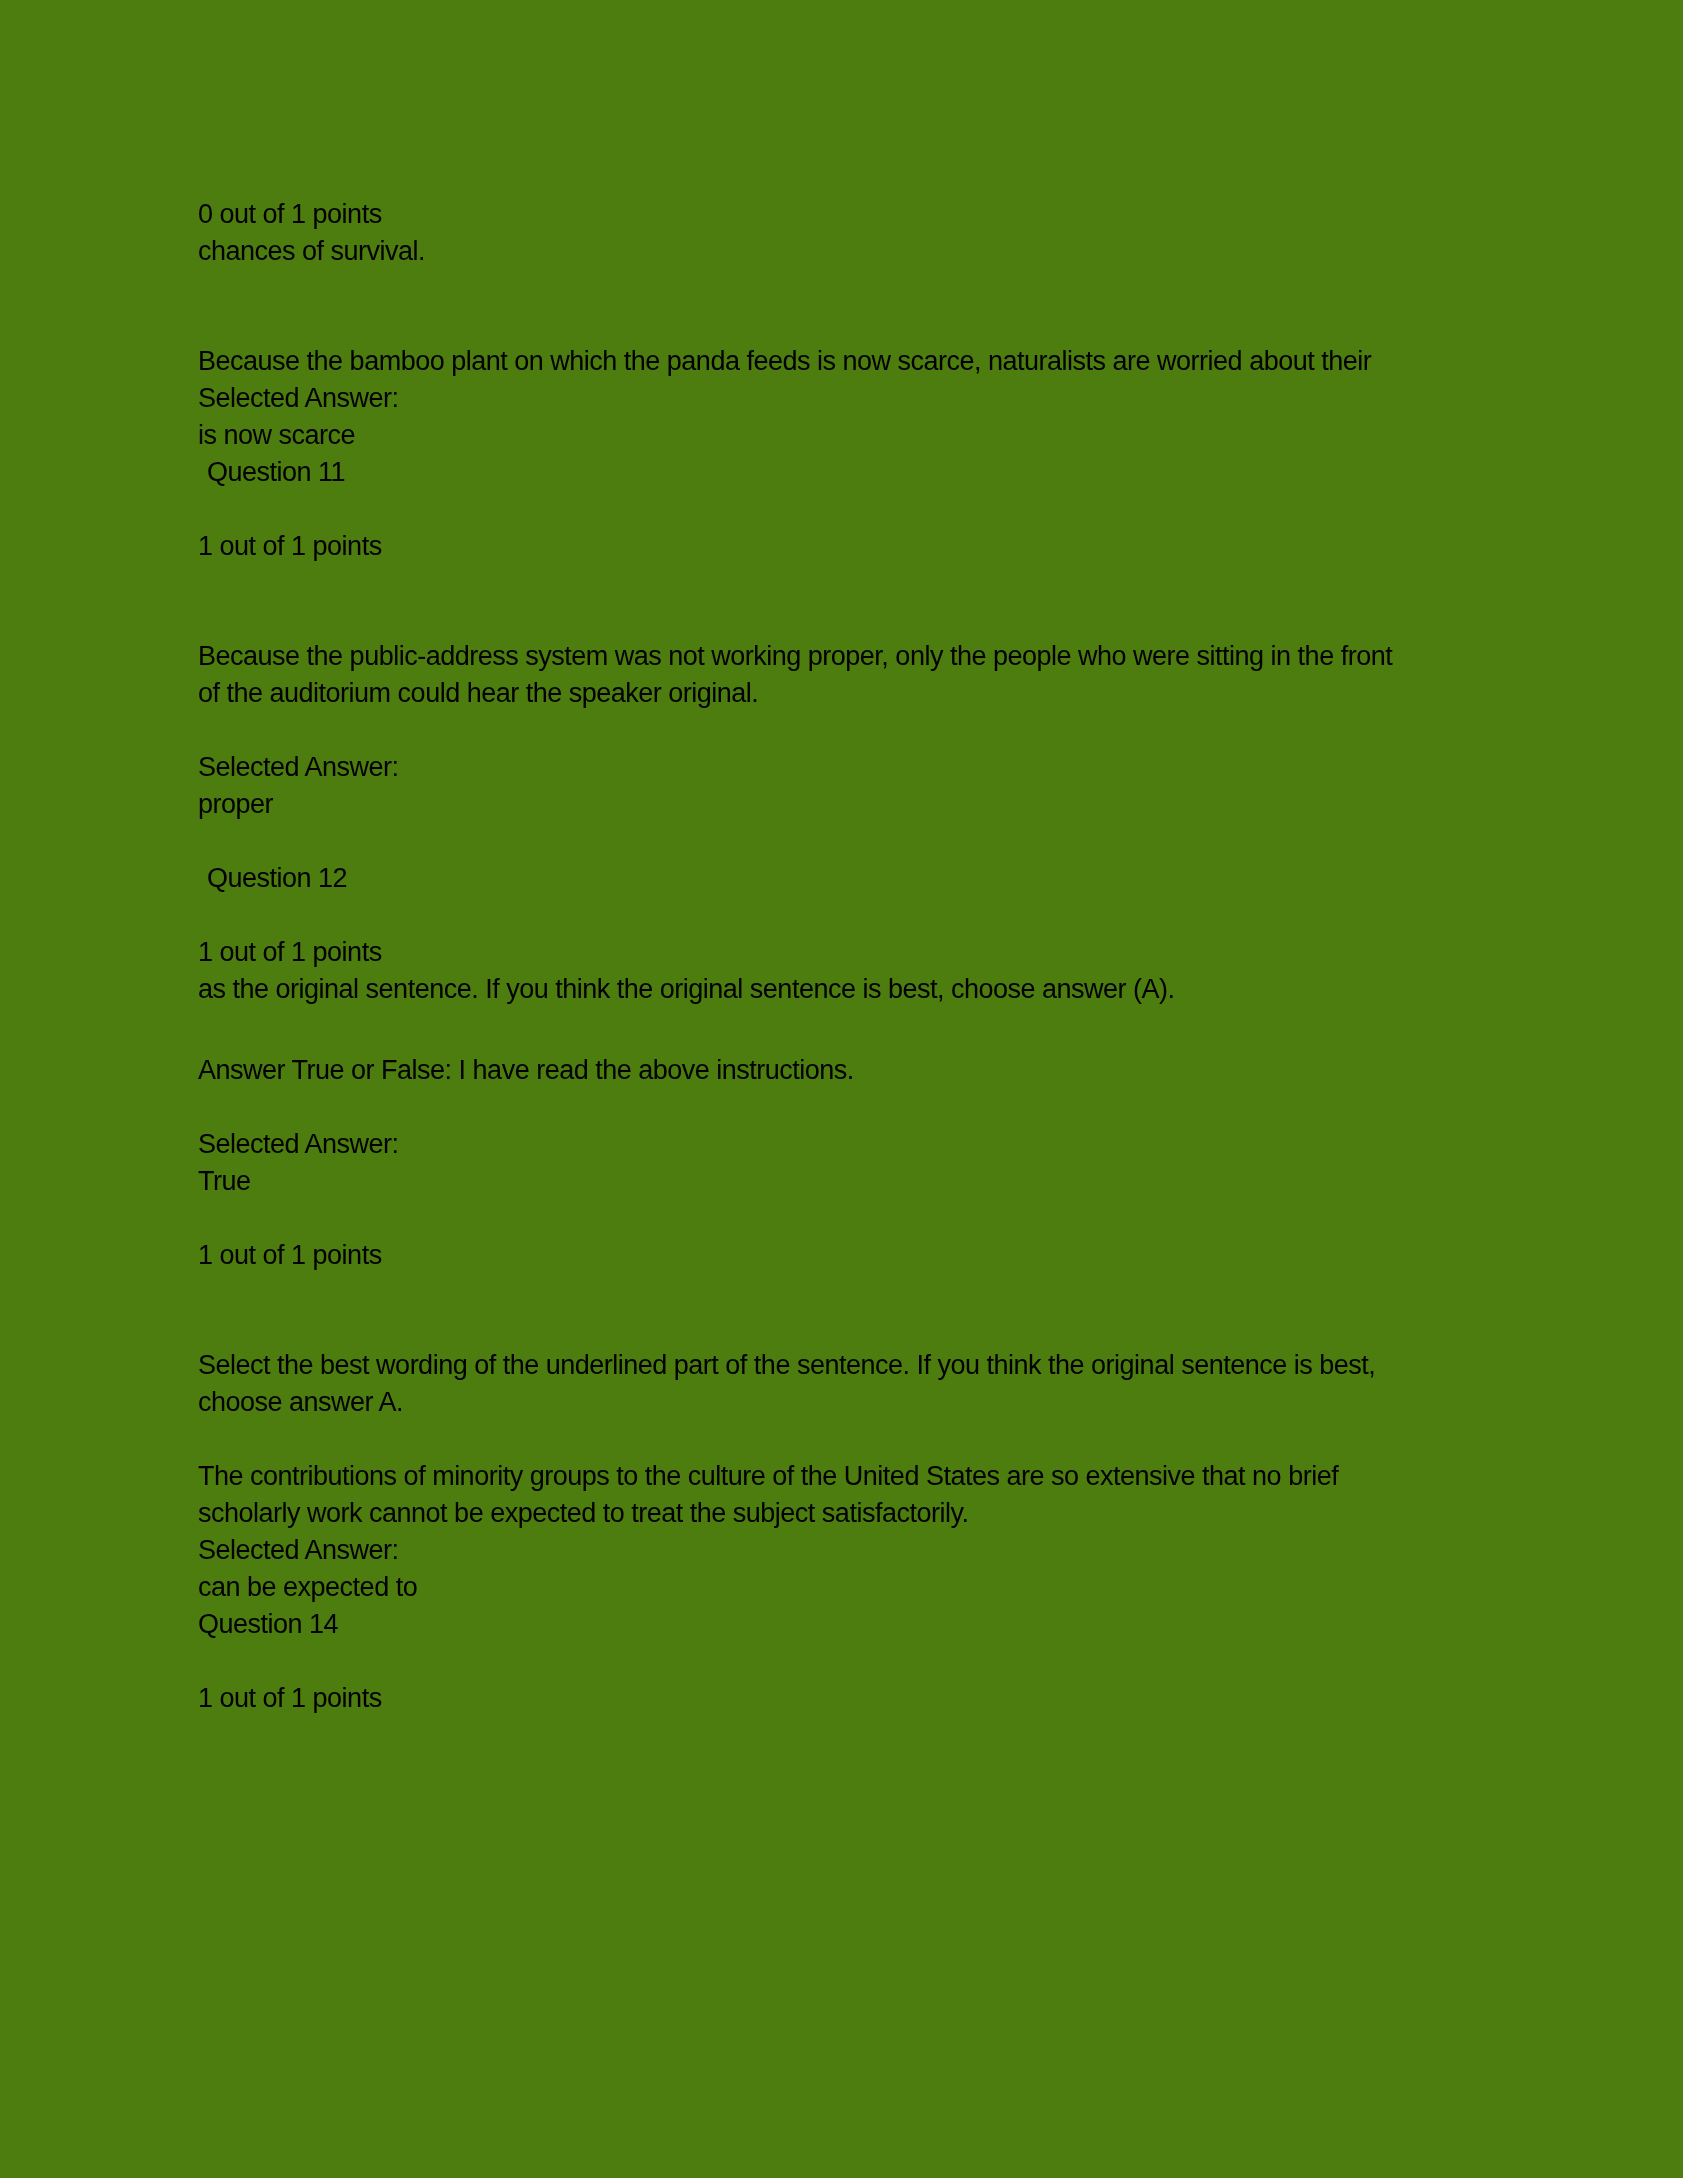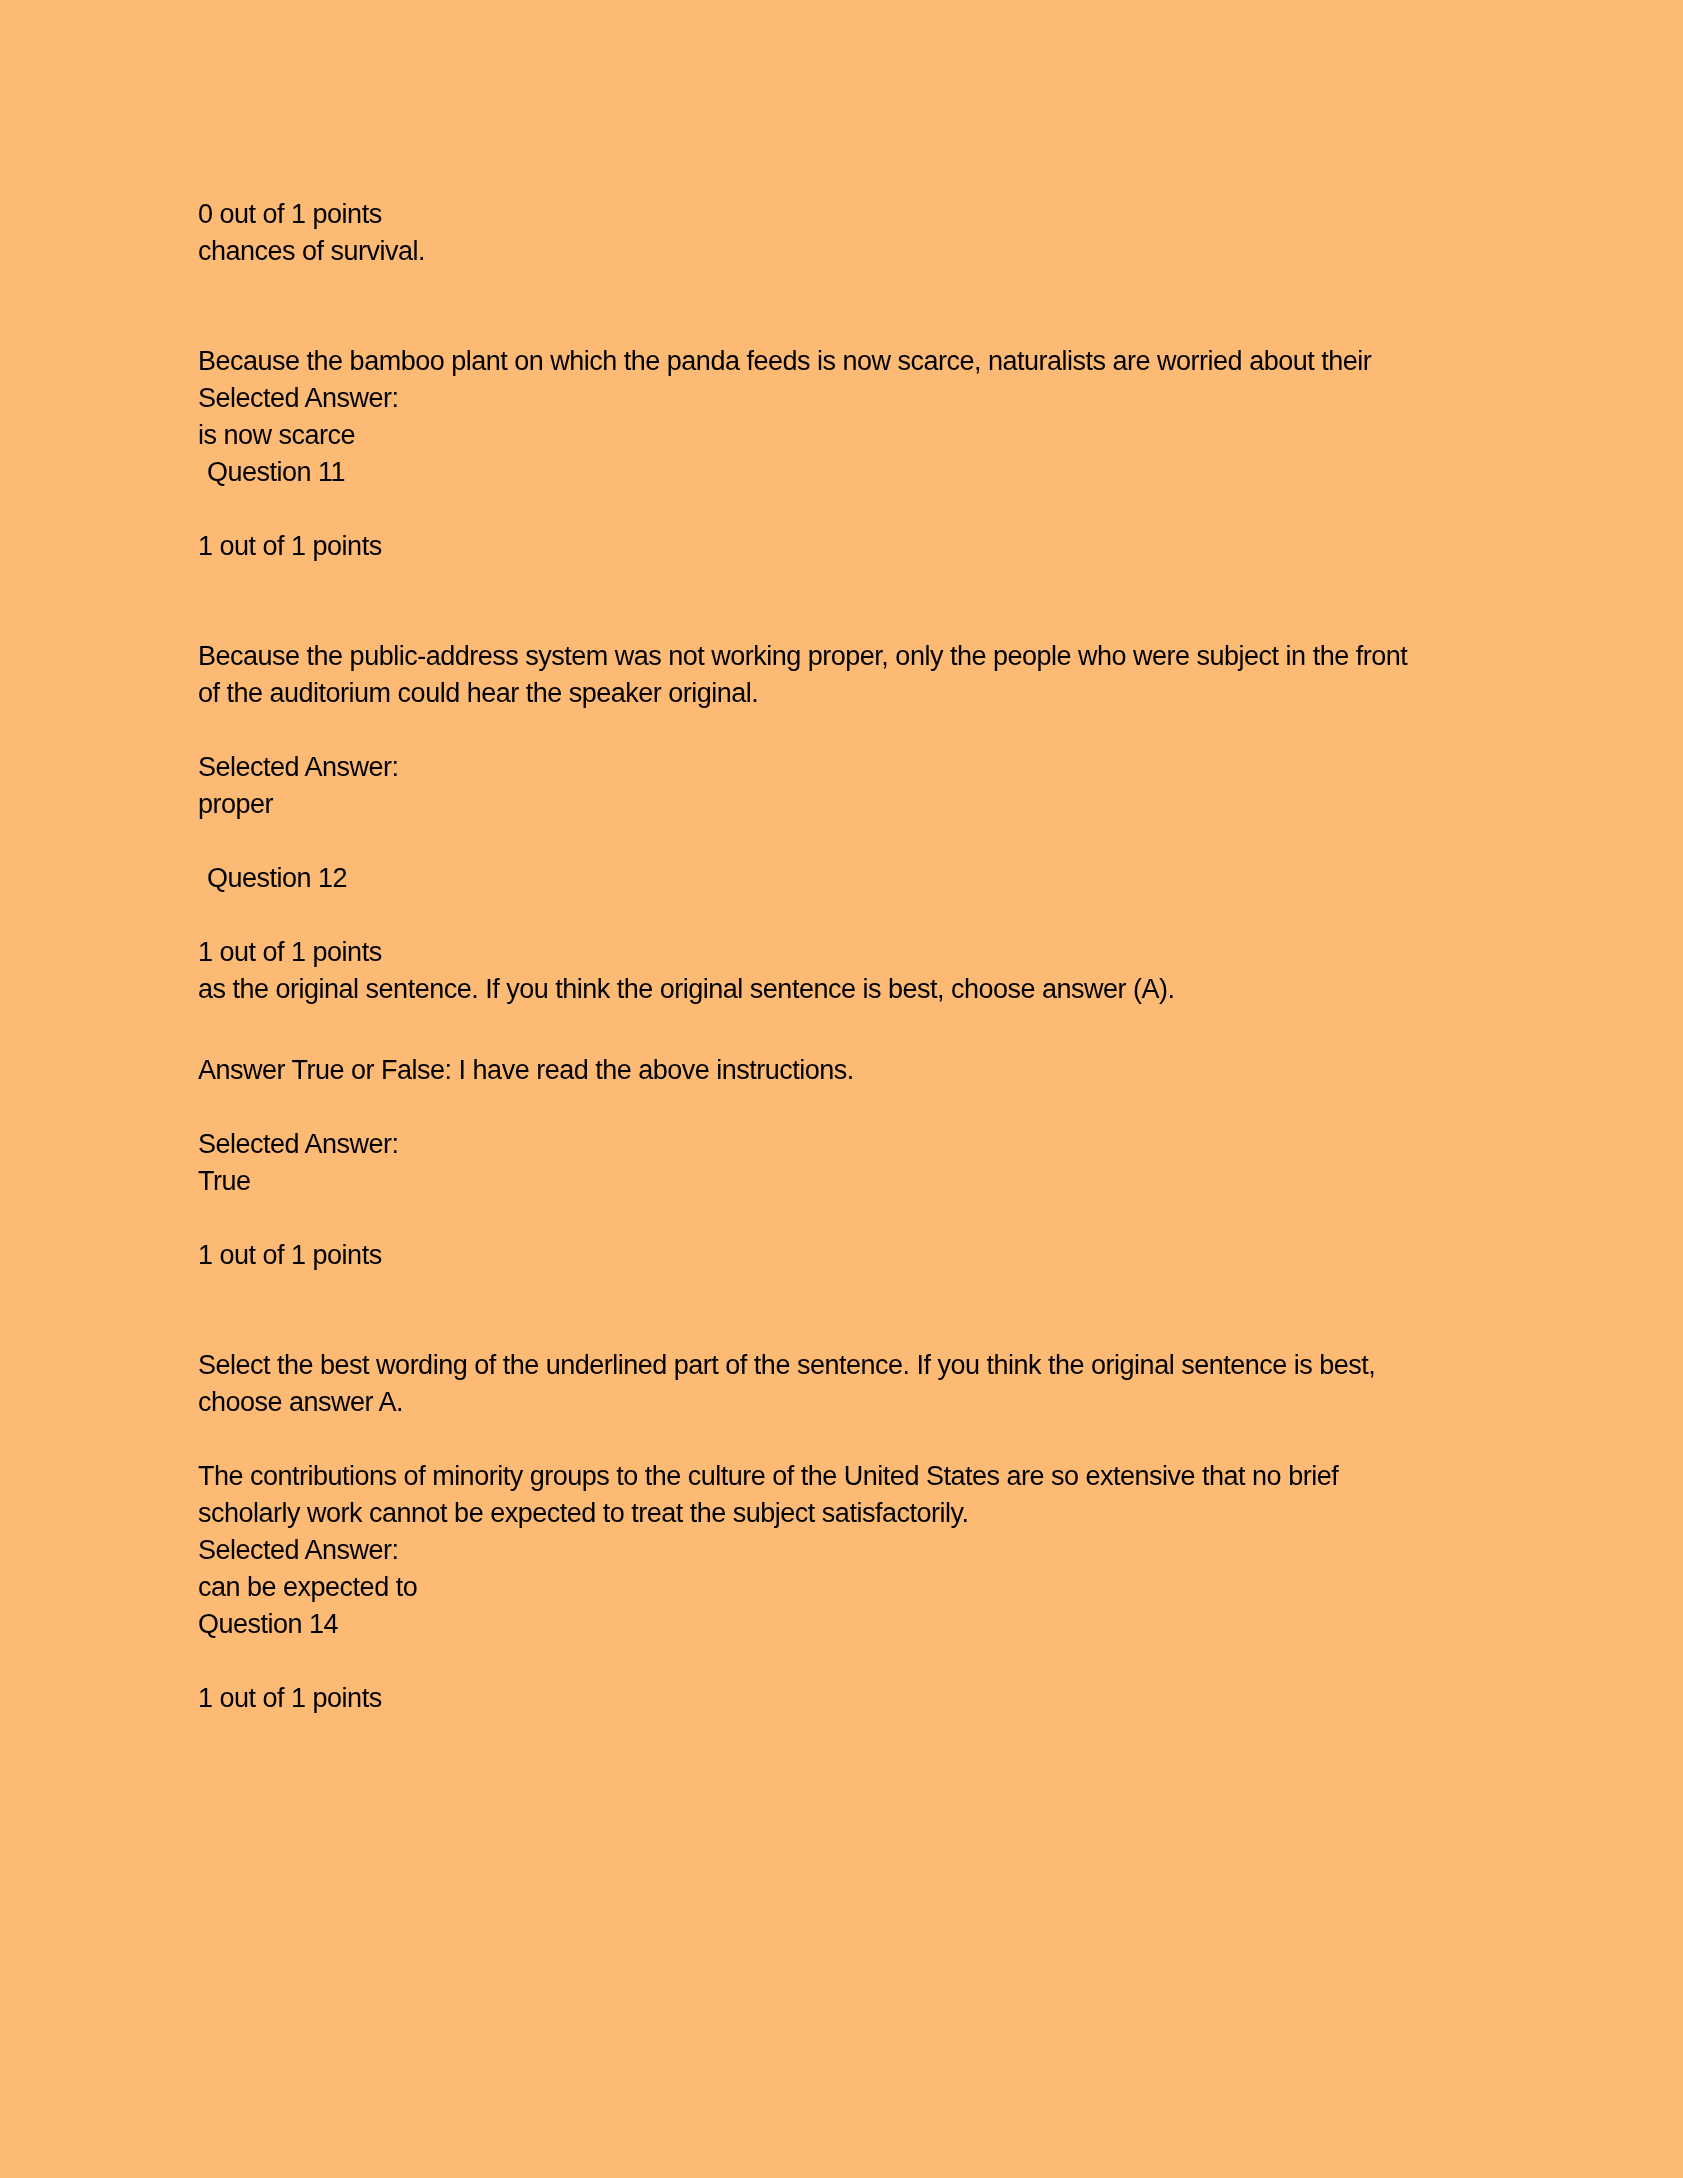--- a/index.html
+++ b/index.html
@@ -4,21 +4,21 @@
 <style>
   html, body {
     margin: 0;
     padding: 0;
     background: #ffffff;
   }
   .page {
     position: relative;
     width: 1683px;
     height: 2178px;
-    background: #fdba74;
+    background: #4d7c0f;
     color: #000000;
     font-family: "Liberation Sans", "DejaVu Sans", sans-serif;
     overflow: hidden;
   }
   .content {
     position: absolute;
     left: 198px;
     top: 196px;
     width: 1297px;
   }
@@ -39,21 +39,21 @@
 
 <div class="page">
   <div id="doc-lines" class="content">
       <div class="line">0 out of 1 points</div>
       <div class="line">chances of survival.</div>
       <div class="line" style="margin-top: 73px;">Because the bamboo plant on which the panda feeds is now scarce, naturalists are worried about their</div>
       <div class="line">Selected Answer:</div>
       <div class="line">is now scarce</div>
       <div class="line indent">Question 11</div>
       <div class="line" style="margin-top: 37px;">1 out of 1 points</div>
-      <div class="line" style="margin-top: 73px;">Because the public-address system was not working proper, only the people who were subject in the front</div>
+      <div class="line" style="margin-top: 73px;">Because the public-address system was not working proper, only the people who were sitting in the front</div>
       <div class="line">of the auditorium could hear the speaker original.</div>
       <div class="line" style="margin-top: 37px;">Selected Answer:</div>
       <div class="line">proper</div>
       <div class="line indent" style="margin-top: 37px;">Question 12</div>
       <div class="line" style="margin-top: 37px;">1 out of 1 points</div>
       <div class="line">as the original sentence. If you think the original sentence is best, choose answer (A).</div>
       <div class="line" style="margin-top: 44px;">Answer True or False: I have read the above instructions.</div>
       <div class="line" style="margin-top: 37px;">Selected Answer:</div>
       <div class="line">True</div>
       <div class="line" style="margin-top: 37px;">1 out of 1 points</div>

